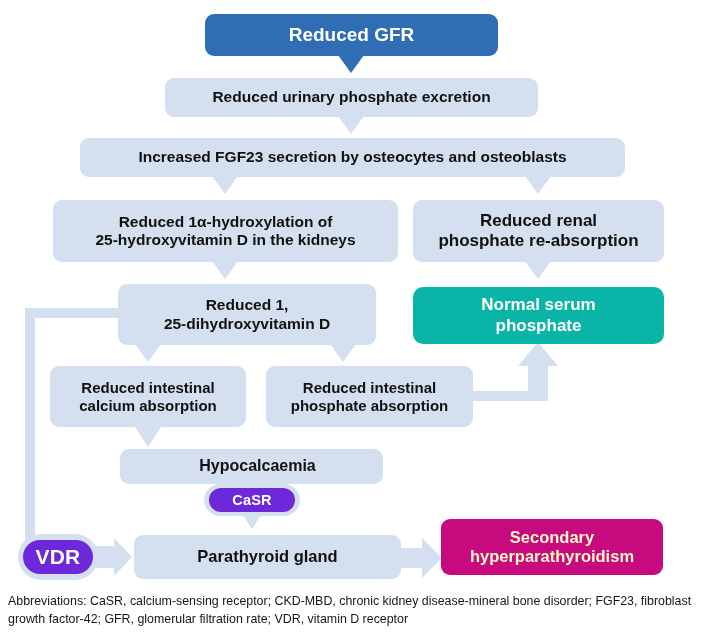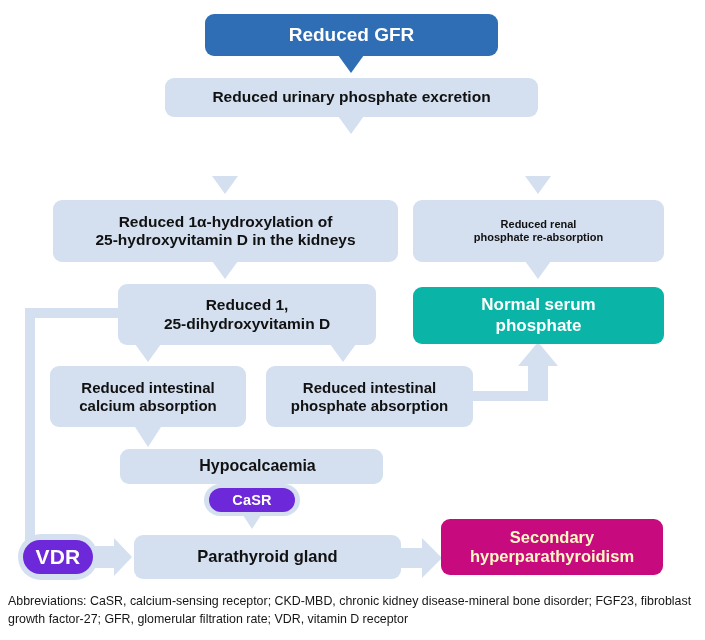--- a/index.html
+++ b/index.html
@@ -97,31 +97,32 @@
 
     <polygon points="93,546 114,546 114,538 132,557 114,576 114,568 93,568" fill="#d4e0f0"></polygon>
 
     <polygon points="400,548 422,548 422,538 442,558 422,578 422,568 400,568" fill="#d4e0f0"></polygon>
   </svg>
 
   <div class="node n-blue" style="left:205px;top:14px;width:293px;height:42px;font-size:19px;">Reduced GFR</div>
 
   <div class="node n-light" style="left:165px;top:78px;width:373px;height:39px;font-size:15.5px;">Reduced urinary phosphate excretion</div>
 
+  <div class="node n-light" style="left:80px;top:138px;width:545px;height:39px;font-size:15.5px;">Increased FGF23 secretion by osteocytes and osteoblasts</div>
 
   <div class="node n-light" style="left:53px;top:200px;width:345px;height:62px;font-size:15.5px;">Reduced 1α-hydroxylation of
 25-hydroxyvitamin D in the kidneys</div>
 
-  <div class="node n-light" style="left:413px;top:200px;width:251px;height:62px;font-size:11px;">Reduced renal
+  <div class="node n-light" style="left:413px;top:200px;width:251px;height:62px;font-size:17px;">Reduced renal
 phosphate re-absorption</div>
 
   <div class="node n-light" style="left:118px;top:284px;width:258px;height:61px;font-size:15.5px;">Reduced 1,
 25-dihydroxyvitamin D</div>
 
-  <div class="node n-teal" style="left:413px;top:287px;width:251px;height:57px;font-size:17px;">Normal serum
+  <div class="node n-teal" style="left:413px;top:287px;width:251px;height:57px;font-size:17px;border-radius:10px;">Normal serum
 phosphate</div>
 
   <div class="node n-light" style="left:50px;top:366px;width:196px;height:61px;font-size:15px;">Reduced intestinal
 calcium absorption</div>
 
   <div class="node n-light" style="left:266px;top:366px;width:207px;height:61px;font-size:15px;">Reduced intestinal
 phosphate absorption</div>
 
   <div class="node n-light" style="left:120px;top:449px;width:263px;height:35px;font-size:16px;padding-left:12px;">Hypocalcaemia</div>
 
@@ -129,15 +130,15 @@
   <div class="pill" style="left:209px;top:488px;width:86px;height:24px;font-size:14.5px;">CaSR</div>
 
   <div class="node n-light" style="left:134px;top:535px;width:267px;height:44px;font-size:16.5px;">Parathyroid gland</div>
 
   <div class="pill-halo" style="left:18px;top:534px;width:80px;height:46px;"></div>
   <div class="pill" style="left:23px;top:540px;width:70px;height:34px;font-size:21px;">VDR</div>
 
   <div class="node n-magenta" style="left:441px;top:519px;width:222px;height:56px;font-size:16.5px;">Secondary
 hyperparathyroidism</div>
 
-  <div class="footnote">Abbreviations: CaSR, calcium-sensing receptor; CKD-MBD, chronic kidney disease-mineral bone disorder; FGF23, fibroblast growth factor-27; GFR, glomerular filtration rate; VDR, vitamin D receptor</div>
+  <div class="footnote">Abbreviations: CaSR, calcium-sensing receptor; CKD-MBD, chronic kidney disease-mineral bone disorder; FGF23, fibroblast growth factor-42; GFR, glomerular filtration rate; VDR, vitamin D receptor</div>
 
 </div>
 
 </body></html>

